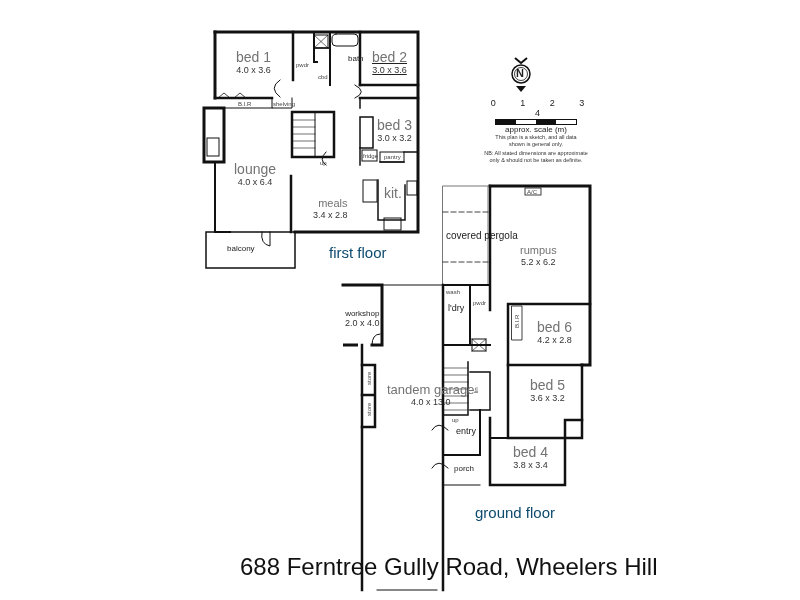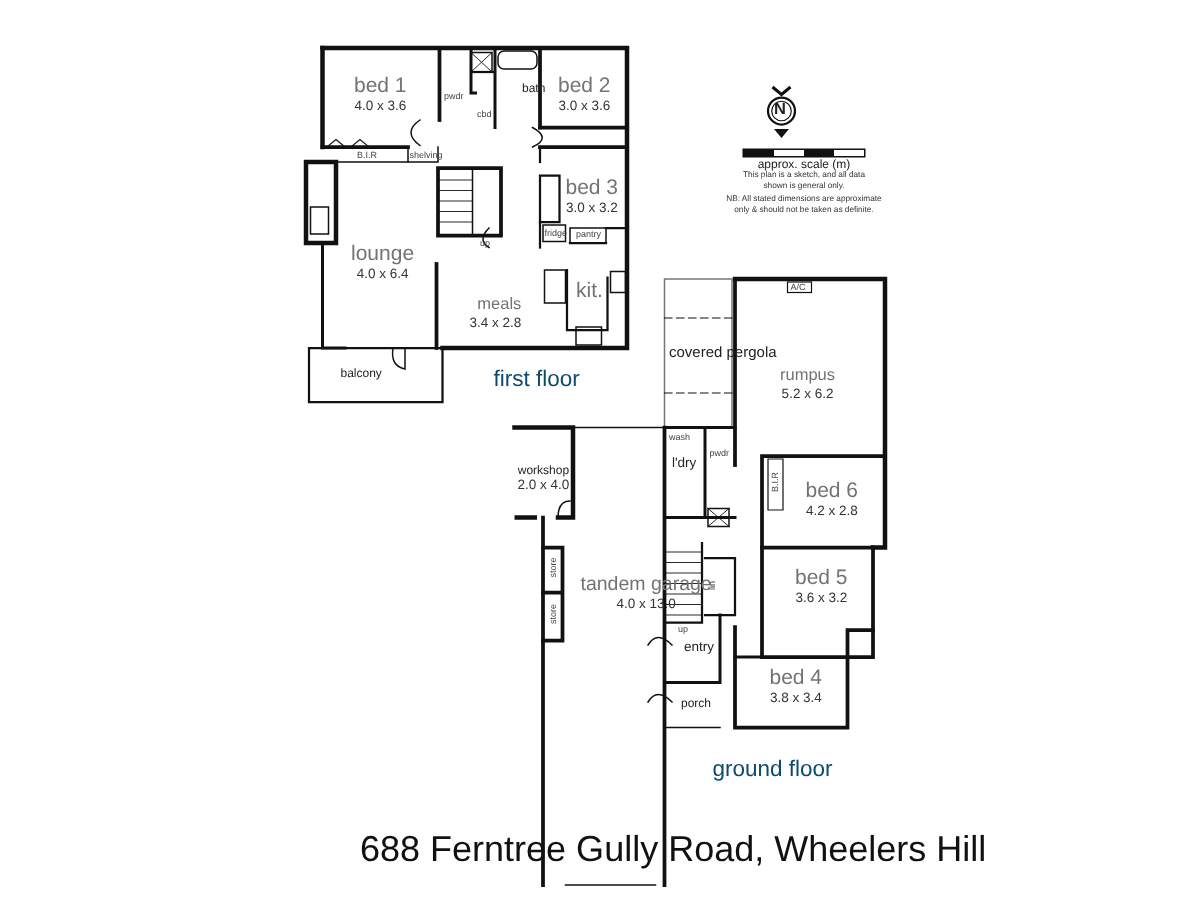--- a/index.html
+++ b/index.html
@@ -116,21 +116,21 @@
       <path d="M490 418 L490 485 L565 485 L565 420 L582 420" stroke-width="2.5"></path>
       <path d="M490 438 L508 438" stroke-width="2"></path>
     </g>
   </g>
 </svg>
 
 <div class="lbl" style="left:236px;top:48px;">
   <span class="room-name">bed 1</span>
   <span class="room-dim">4.0 x 3.6</span>
 </div>
-<div class="lbl" style="left:372px;top:48px;">
+<div class="lbl" style="left:372px;top:48px;text-decoration:underline;">
   <span class="room-name">bed 2</span>
   <span class="room-dim">3.0 x 3.6</span>
 </div>
 <div class="lbl" style="left:377px;top:116px;">
   <span class="room-name">bed 3</span>
   <span class="room-dim">3.0 x 3.2</span>
 </div>
 <div class="lbl" style="left:331px;top:55px;font-size:8px;padding-left:17px;">bath</div>
 <div class="lbl" style="left:234px;top:160px;">
   <span class="room-name">lounge</span>
@@ -184,20 +184,27 @@
 <div class="lbl tiny" style="left:363px;top:406px;transform:rotate(-90deg);">store</div>
 <div class="lbl tiny" style="left:473px;top:300px;">pwdr</div>
 <div class="lbl tiny" style="left:446px;top:289px;">wash</div>
 <div class="lbl tiny" style="left:511px;top:318px;transform:rotate(-90deg);">B.I.R</div>
 <div class="lbl tiny" style="left:473px;top:387px;transform:rotate(-90deg);">lin</div>
 <div class="lbl tiny" style="left:452px;top:417px;">up</div>
 <div class="lbl floor-lbl" style="left:475px;top:505px;">ground floor</div>
 
 <div class="scale-box">
   <svg width="140" height="0" style="position:absolute;left:0;top:-50px;"></svg>
+  <div class="scale-nums">
+    <span>0</span>
+    <span>1</span>
+    <span>2</span>
+    <span>3</span>
+    <span>4</span>
+  </div>
   <div style="margin:1px auto 0;width:80px;height:4px;border:1px solid #111;background:linear-gradient(90deg,#111 0 25%,#fff 25% 50%,#111 50% 75%,#fff 75% 100%);"></div>
   <div class="scale-caption">approx. scale (m)</div>
   <div class="note" style="width:90px;margin:0 auto;">This plan is a sketch, and all data shown is general only.</div>
   <div class="note" style="width:110px;margin:2px auto 0;">NB: All stated dimensions are approximate only &amp; should not be taken as definite.</div>
 </div>
 
 <div style="position:absolute;left:508px;top:56px;width:26px;height:38px;">
   <svg width="26" height="38" viewBox="0 0 26 38">
     <path d="M7 2 L13 7 L19 2" fill="none" stroke="#111" stroke-width="2"></path>
     <circle cx="13" cy="18" r="9" fill="none" stroke="#111" stroke-width="1.5"></circle>

